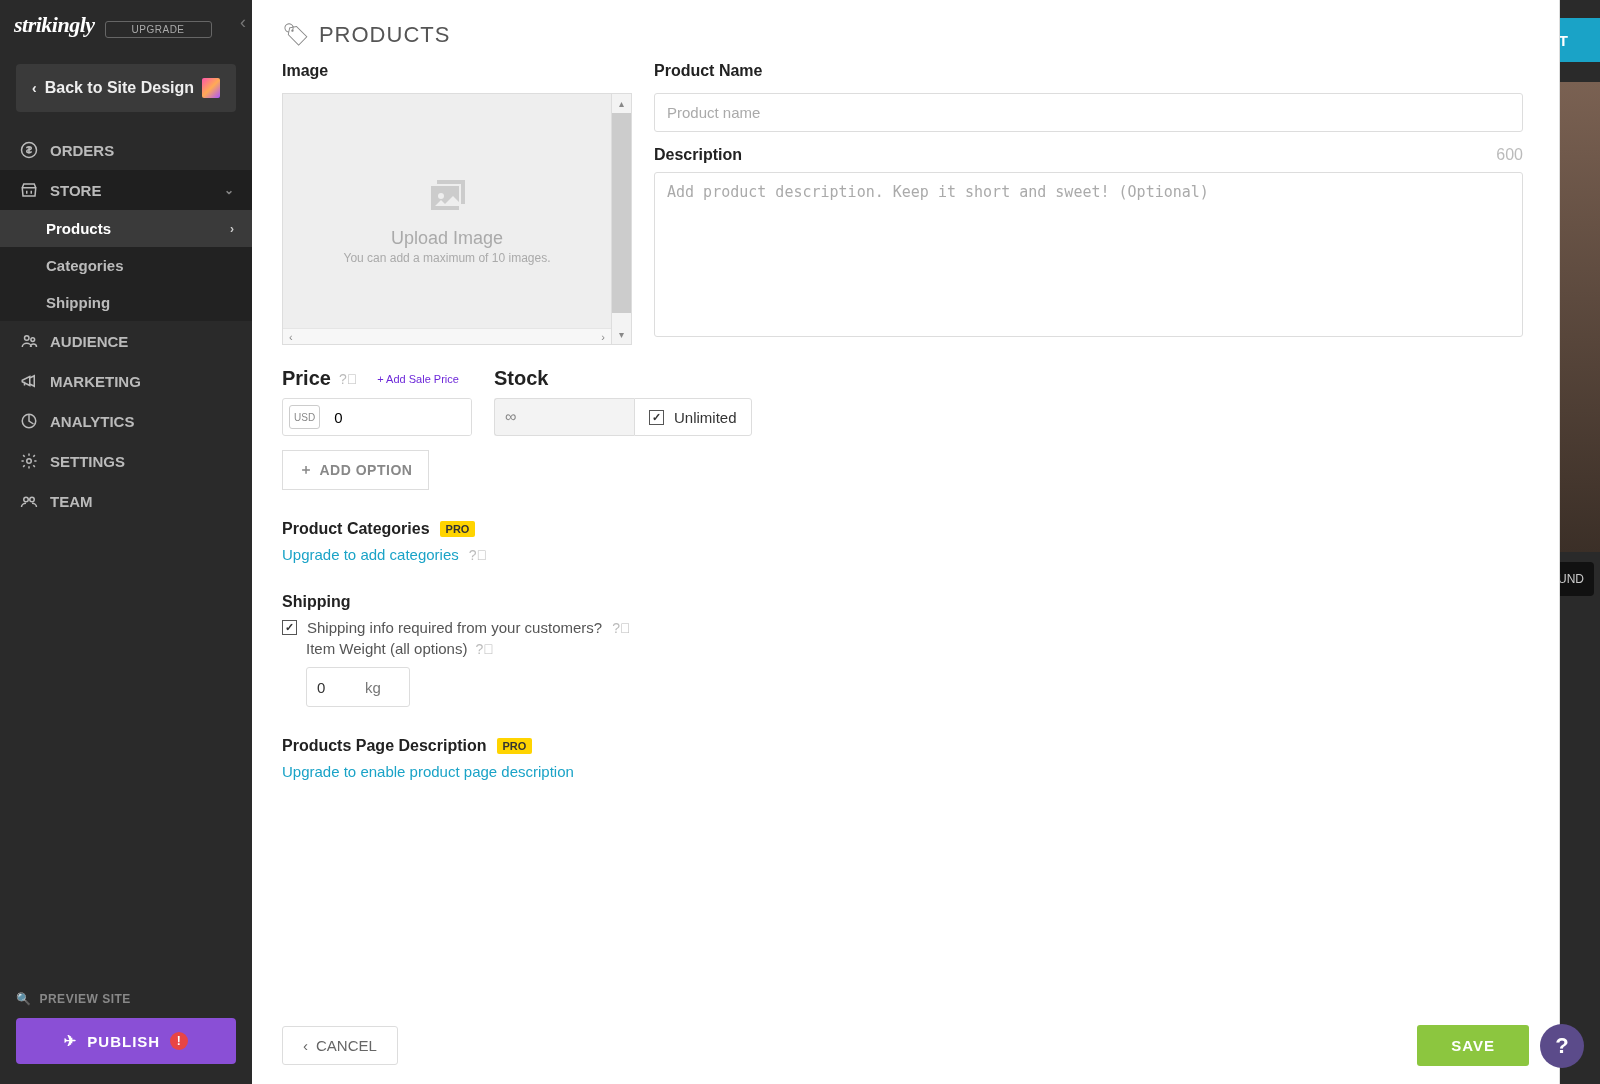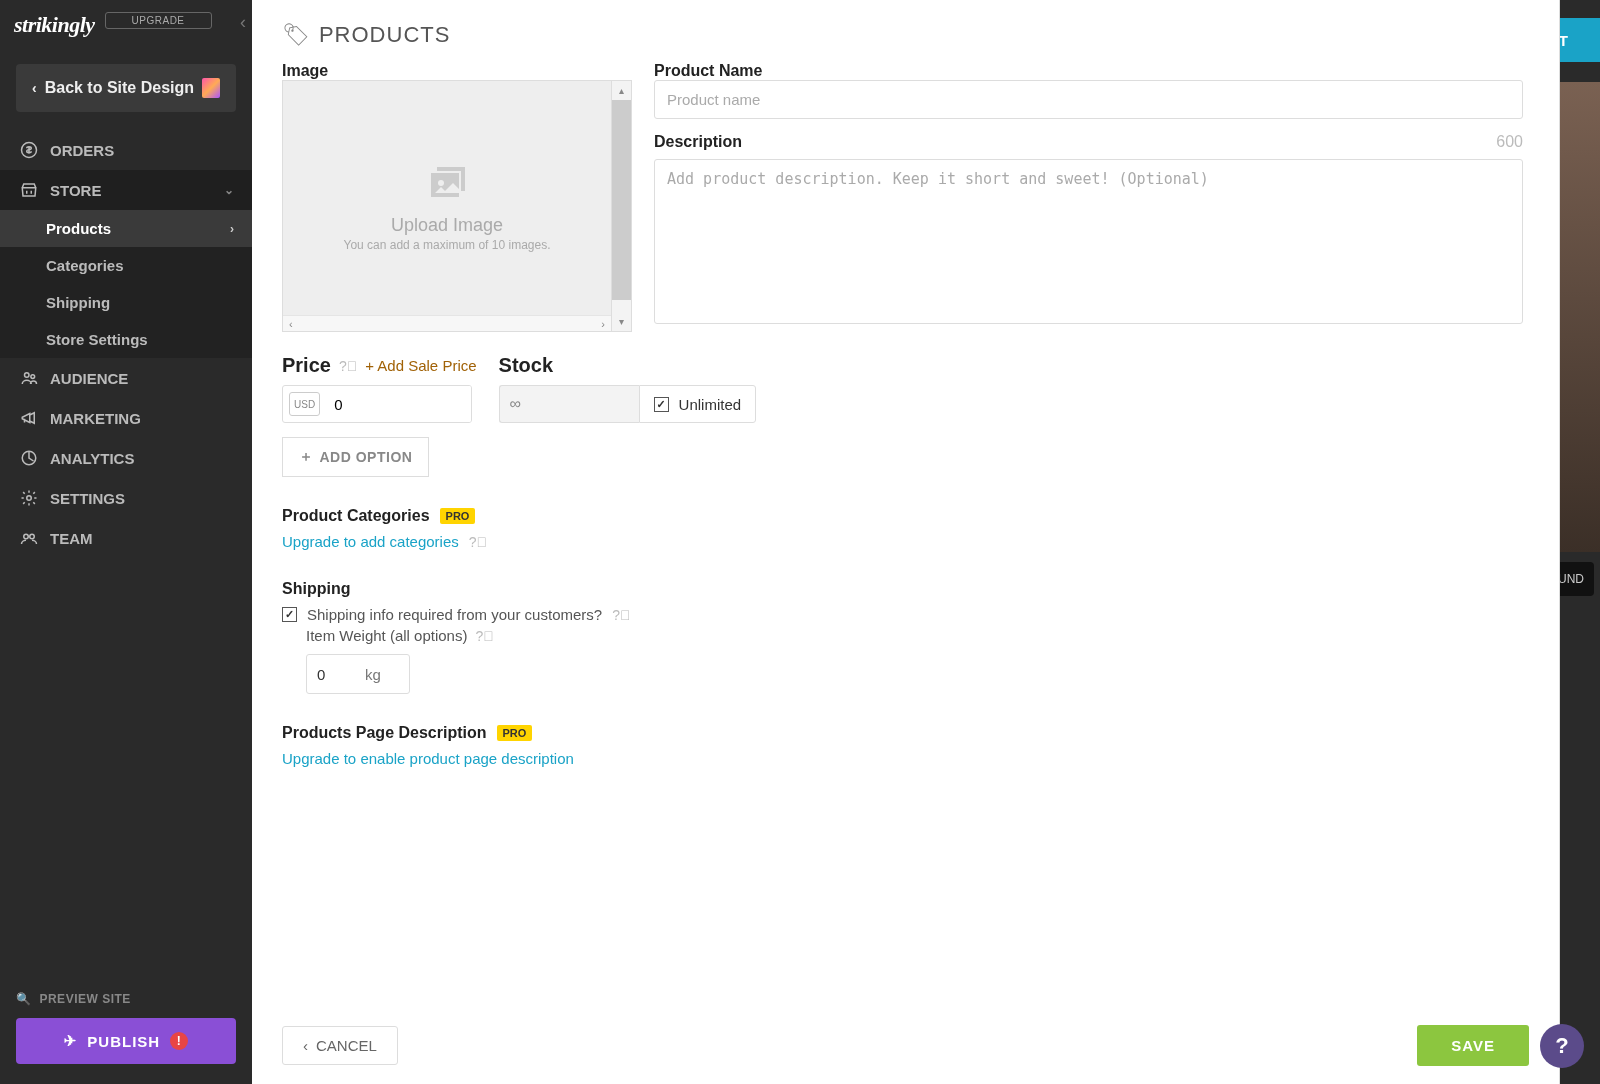--- a/index.html
+++ b/index.html
@@ -1,20 +1,20 @@
 <!DOCTYPE html>
 <html><head>
 <meta charset="utf-8">
 <style>
 * { box-sizing: border-box; margin: 0; padding: 0; }
 body { font-family: -apple-system, "Helvetica Neue", Arial, sans-serif; background: #f5f5f5; width: 1600px; height: 1084px; overflow: hidden; position: relative; }
 
 
 .sidebar { position: absolute; left: 0; top: 0; width: 252px; height: 100%; background: #2a2a2a; color: #ccc; display: flex; flex-direction: column; }
-.sidebar-header { display: flex; align-items: flex-start; padding: 12px 14px; position: relative; }
+.sidebar-header { display: flex; align-items: flex-end; padding: 12px 14px; position: relative; }
 .logo { font-family: Georgia, serif; font-style: italic; font-weight: bold; font-size: 22px; color: #fff; letter-spacing: -0.5px; }
 .upgrade-badge { margin-left: 10px; border: 1px solid #666; border-radius: 3px; padding: 2px 26px; font-size: 10px; color: #aaa; letter-spacing: 0.5px; }
 .collapse-btn { position: absolute; right: 6px; top: 12px; color: #777; font-size: 18px; cursor: pointer; }
 
 .back-btn { margin: 14px 16px 18px 16px; background: #3a3a3a; border-radius: 4px; padding: 14px 16px; display: flex; align-items: center; font-size: 16px; font-weight: 600; color: #eee; cursor: pointer; }
 .back-btn .chev { margin-right: 8px; font-size: 14px; }
 .back-btn .doc-icon { margin-left: auto; width: 18px; height: 20px; background: linear-gradient(135deg,#f5a 0%,#fa5 50%,#a5f 100%); border-radius: 2px; }
 
 .nav { flex: 1; }
 .nav-item { display: flex; align-items: center; padding: 11px 18px; font-size: 15px; font-weight: 600; color: #bbb; cursor: pointer; }
@@ -42,21 +42,21 @@
 .help-fab { position: absolute; right: 16px; bottom: 16px; width: 44px; height: 44px; border-radius: 50%; background: #5b4b8a; color: #fff; font-size: 22px; font-weight: 700; display: flex; align-items: center; justify-content: center; cursor: pointer; }
 
 
 .panel { position: absolute; left: 252px; top: 0; right: 40px; bottom: 0; background: #fff; border-right: 1px solid #ddd; padding: 22px 30px 18px 30px; display: flex; flex-direction: column; overflow: hidden; }
 .panel-scroll { flex: 1; overflow-y: auto; padding-right: 6px; }
 .panel-title { display: flex; align-items: center; font-size: 22px; font-weight: 400; color: #555; letter-spacing: 1px; margin-bottom: 14px; }
 .panel-title .tag-icon { margin-right: 8px; color: #888; }
 
 .form-row { display: flex; gap: 22px; }
 .col { flex: 1; }
-.label { font-size: 16px; font-weight: 600; color: #222; margin-bottom: 0; display: block; }
+.label { font-size: 16px; font-weight: 600; color: #222; margin-bottom: 13px; display: block; }
 .label-row { display: flex; align-items: flex-start; justify-content: space-between; margin-bottom: 8px; }
 .char-count { color: #bbb; font-size: 16px; }
 
 .image-box { border: 1px solid #ddd; background: #eee; height: 252px; position: relative; display: flex; }
 .image-drop { flex:1; display:flex; flex-direction:column; align-items:center; justify-content:center; color:#aaa; }
 .image-drop .img-icon svg { width:56px; height:48px; fill:#bbb; }
 .image-drop .hdr { font-size:18px; color:#aaa; margin-top:6px;}
 .image-drop .sub { font-size:12px; color:#aaa; margin-top:2px;}
 .image-box .vscroll { width:20px; background:#f3f3f3; border-left:1px solid #ddd; display:flex; flex-direction:column; align-items:center; }
 .image-box .vscroll .arrow { font-size:10px; color:#888; padding:4px 0; cursor:pointer;}
@@ -67,21 +67,21 @@
 .text-input::placeholder { color:#aaa; }
 .textarea { width:100%; border:1px solid #ddd; border-radius:3px; padding:10px 12px; font-size:15px; color:#333; height:165px; resize:none; }
 .textarea::placeholder { color:#aaa; }
 
 .section-gap { height: 22px; }
 
 .price-row { display:flex; gap:22px; align-items:flex-end; }
 .price-block .lbl-row { display:flex; align-items:center; gap:8px; margin-bottom:8px;}
 .lbl { font-size:20px; font-weight:600; color:#222; }
 .help-q { color:#bbb; font-size:14px; }
-.sale-link { color:#a16207; font-size:15px; cursor:pointer;}
+.sale-link { color:#6d28d9; font-size:11px; margin-left:12px; cursor:pointer;}
 .price-input-wrap { display:flex; border:1px solid #ddd; border-radius:3px; overflow:hidden; width:190px; height:38px;}
 .price-input-wrap .ccy { border:1px solid #ccc; border-radius:3px; margin:6px; padding:1px 4px; font-size:10px; color:#888; display:flex; align-items:center;}
 .price-input-wrap input { border:none; outline:none; flex:1; padding:0 8px; font-size:15px;}
 .stock-wrap { display:flex; height:38px; }
 .stock-wrap input { width:140px; border:1px solid #ddd; border-right:none; background:#f3f3f3; padding:0 10px; font-size:16px; color:#888; border-radius:3px 0 0 3px;}
 .stock-wrap .unl { border:1px solid #ddd; border-radius:0 3px 3px 0; padding:0 14px; display:flex; align-items:center; gap:10px; font-size:15px; color:#333;}
 .chk { width:15px; height:15px; border:1.5px solid #555; display:inline-flex; align-items:center; justify-content:center; font-size:11px; color:#333;}
 .chk.checked::after { content:"✓"; color:#333; font-weight:bold; line-height:1;}
 
 .add-option-btn { margin-top:14px; border:1px solid #ddd; background:#fff; padding:10px 16px; font-size:14px; font-weight:700; color:#888; letter-spacing:0.5px; cursor:pointer; display:inline-flex; align-items:center; gap:6px;}
@@ -147,23 +147,20 @@
     <div class="sub-items">
       <div class="sub-item active">
         <span>Products</span>
         <span class="chev-right">›</span>
       </div>
       <div class="sub-item">
           <span>Categories</span>
         </div>
       <div class="sub-item">
           <span>Shipping</span>
-        </div>
-      <div class="sub-item">
-          <span>Store Settings</span>
         </div>
     </div>
     <div class="nav-item">
       <span class="icon">
           <svg width="18" height="18" viewBox="0 0 24 24" fill="none" stroke="#bbb" stroke-width="2">
             <circle cx="9" cy="8" r="3"></circle>
             <circle cx="17" cy="10" r="2.5"></circle>
             <path d="M3 20c0-3 3-5 6-5s6 2 6 5M14 20c0-2 1.5-4 4-4s4 2 4 4"></path>
           </svg>
         </span>

